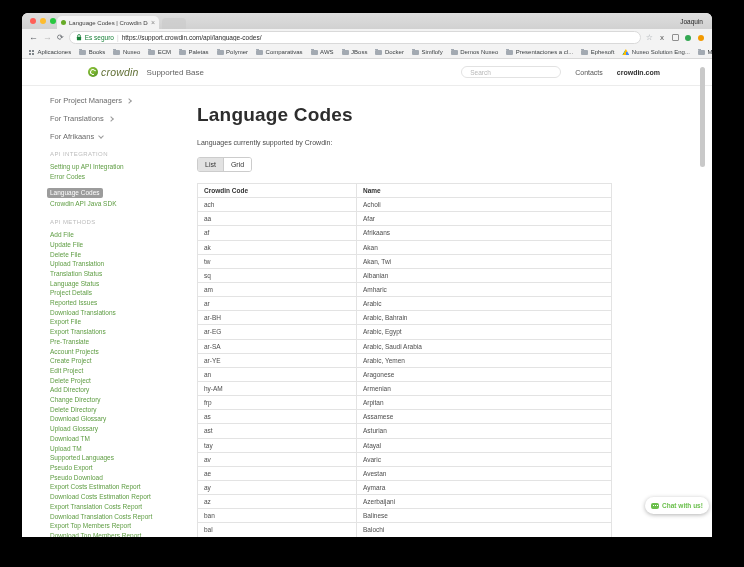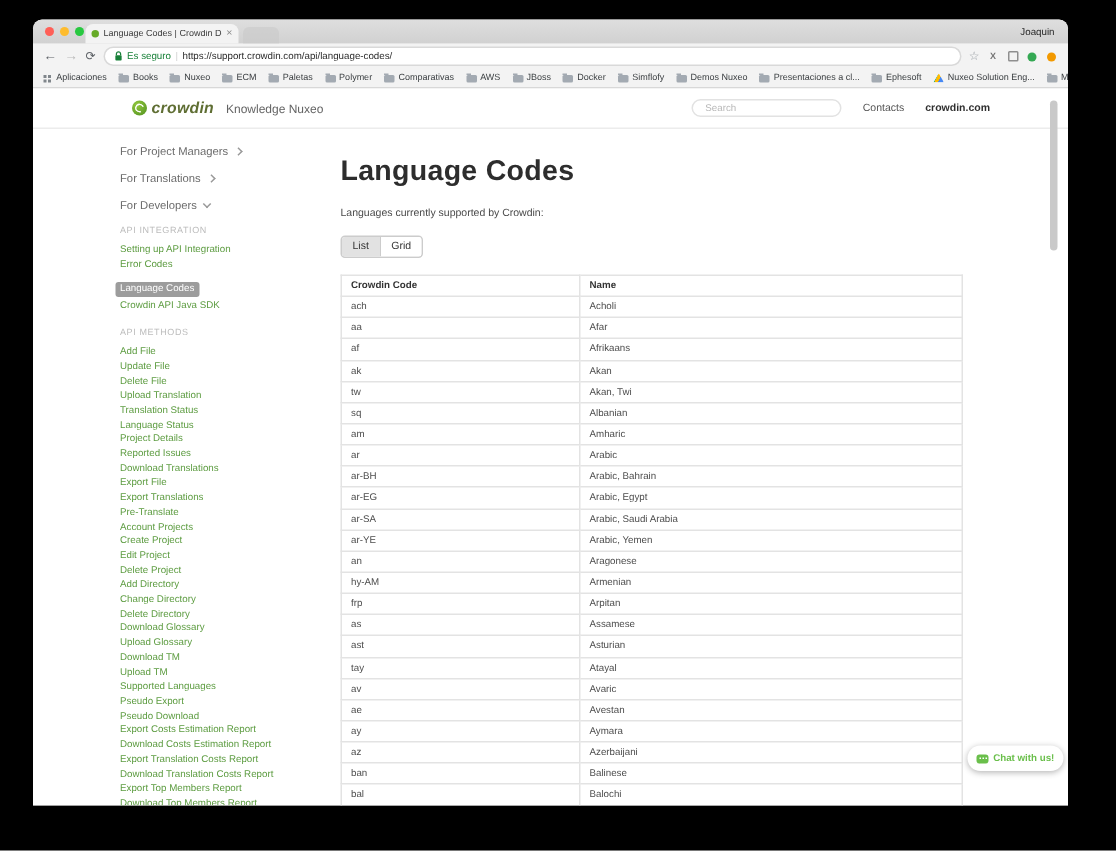--- a/index.html
+++ b/index.html
@@ -47,28 +47,28 @@
   .bm[data-icon="apps"] .folder-i { width:2px; height:2px; background:#80868b; box-shadow:3px 0 0 #80868b, 0 3px 0 #80868b, 3px 3px 0 #80868b; border-radius:0; margin:-3px 4px 0 0; }
   .bm[data-icon="apps"] .folder-i::before { display:none; }
   .bm[data-icon="drive"] .folder-i { width:7px; height:6px; border-radius:0; clip-path:polygon(50% 0,100% 100%,0 100%);
     background:linear-gradient(115deg,#1da462 0 38%,#ffba00 38% 62%,#4688f4 62%); }
   .bm[data-icon="drive"] .folder-i::before { display:none; }
   
   .page { position:relative; height:478px; background:#fff; overflow:hidden; }
   .site-header { height:26px; border-bottom:1px solid #ececec; display:flex; align-items:center; padding:0 52px 0 66px; }
   .logo-mark { width:10px; height:10px; border-radius:50%; background:radial-gradient(circle at 35% 30%, #93c83e, #4f8f1e); position:relative; flex:none; }
   .logo-mark::after { content:""; position:absolute; left:2px; top:2px; width:4px; height:4px; border:1px solid #fff; border-right-color:transparent; border-radius:50%; transform:rotate(25deg); }
-  .logo-text { font-size:10.5px; font-weight:bold; font-style:italic; color:#5f6e33; margin-left:3px; letter-spacing:.2px; }
+  .logo-text { font-size:10.5px; font-weight:normal; font-style:italic; color:#5f6e33; margin-left:3px; letter-spacing:.2px; }
   .kb { font-size:8px; color:#636363; margin-left:8px; }
   .header-right { margin-left:auto; display:flex; align-items:center; gap:14px; }
   .search { width:100px; height:12px; border:1px solid #e2e2e2; border-radius:7px; font-size:6.5px; padding:0 0 0 8px; outline:none; color:#333; font-family:inherit; background:#fff; box-sizing:border-box; }
   .search::placeholder { color:#b8b8b8; }
   .hlink { font-size:7px; color:#555; cursor:pointer; }
   .hlink.strong { font-weight:bold; color:#2f2f2f; }
-  .content { display:flex; padding:10px 0 0 58px; }
+  .content { display:flex; padding:10px 0 0 28px; }
   .sidebar { width:147px; flex:none; }
   .top-item { display:flex; align-items:center; font-size:7.5px; color:#6b6b6b; margin-bottom:9px; cursor:pointer; }
   .chev { width:3px; height:3px; border-right:1px solid #9a9a9a; border-bottom:1px solid #9a9a9a; transform:rotate(-45deg); margin-left:5px; display:inline-block; }
   .top-item[data-icon="down"] .chev { transform:rotate(45deg); margin-bottom:1px; }
   .sec-title { font-size:6px; color:#bcbcbc; margin:10px 0 5px; letter-spacing:.4px; }
   .nav-link { display:block; font-size:6.5px; line-height:9.7px; color:#5d9c41; cursor:pointer; }
   .nav-link.active { display:inline-block; line-height:7.5px; padding:1px 3px 1.5px; background:#9c9c9c; color:#fff; border-radius:2px; margin:0 0 1px -3px; }
   .main { flex:1; padding-top:3px; }
   .main h1 { font-size:19px; margin:5px 0 13px; color:#2d2d2d; letter-spacing:.2px; }
   .intro { font-size:7px; color:#4a4a4a; margin:0 0 7px; }
@@ -204,38 +204,38 @@
       <span class="bm-label">MP3 - ID3</span>
     </div>
 
   </div>
 
   <div class="page">
 
     <div class="site-header">
       <span class="logo-mark"></span>
       <span class="logo-text">crowdin</span>
-      <span class="kb">Knowledge Nuxeo</span>
+      <span class="kb">Supported Base</span>
       <div class="header-right">
         <input class="search" placeholder="Search" style="">
         <span class="hlink">Contacts</span>
         <span class="hlink strong">crowdin.com</span>
       </div>
     </div>
 
     <div class="content">
       <div class="sidebar">
         <div class="top-item" data-icon="right">
           <span class="top-label">For Project Managers</span>
           <span class="chev"></span>
         </div><div class="top-item" data-icon="right">
           <span class="top-label">For Translations</span>
           <span class="chev"></span>
         </div><div class="top-item" data-icon="down">
-          <span class="top-label">For Developers</span>
+          <span class="top-label">For Afrikaans</span>
           <span class="chev"></span>
         </div>
         <div class="sec-title">API INTEGRATION</div>
         <div class="nav-link">Setting up API Integration</div><div class="nav-link">Error Codes</div><div class="nav-link active">Language Codes</div><div class="nav-link">Crowdin API Java SDK</div>
         <div class="sec-title">API METHODS</div>
         <div class="nav-link">Add File</div><div class="nav-link">Update File</div><div class="nav-link">Delete File</div><div class="nav-link">Upload Translation</div><div class="nav-link">Translation Status</div><div class="nav-link">Language Status</div><div class="nav-link">Project Details</div><div class="nav-link">Reported Issues</div><div class="nav-link">Download Translations</div><div class="nav-link">Export File</div><div class="nav-link">Export Translations</div><div class="nav-link">Pre-Translate</div><div class="nav-link">Account Projects</div><div class="nav-link">Create Project</div><div class="nav-link">Edit Project</div><div class="nav-link">Delete Project</div><div class="nav-link">Add Directory</div><div class="nav-link">Change Directory</div><div class="nav-link">Delete Directory</div><div class="nav-link">Download Glossary</div><div class="nav-link">Upload Glossary</div><div class="nav-link">Download TM</div><div class="nav-link">Upload TM</div><div class="nav-link">Supported Languages</div><div class="nav-link">Pseudo Export</div><div class="nav-link">Pseudo Download</div><div class="nav-link">Export Costs Estimation Report</div><div class="nav-link">Download Costs Estimation Report</div><div class="nav-link">Export Translation Costs Report</div><div class="nav-link">Download Translation Costs Report</div><div class="nav-link">Export Top Members Report</div><div class="nav-link">Download Top Members Report</div>
       </div>
 
       <div class="main">
         <h1>Language Codes</h1>

